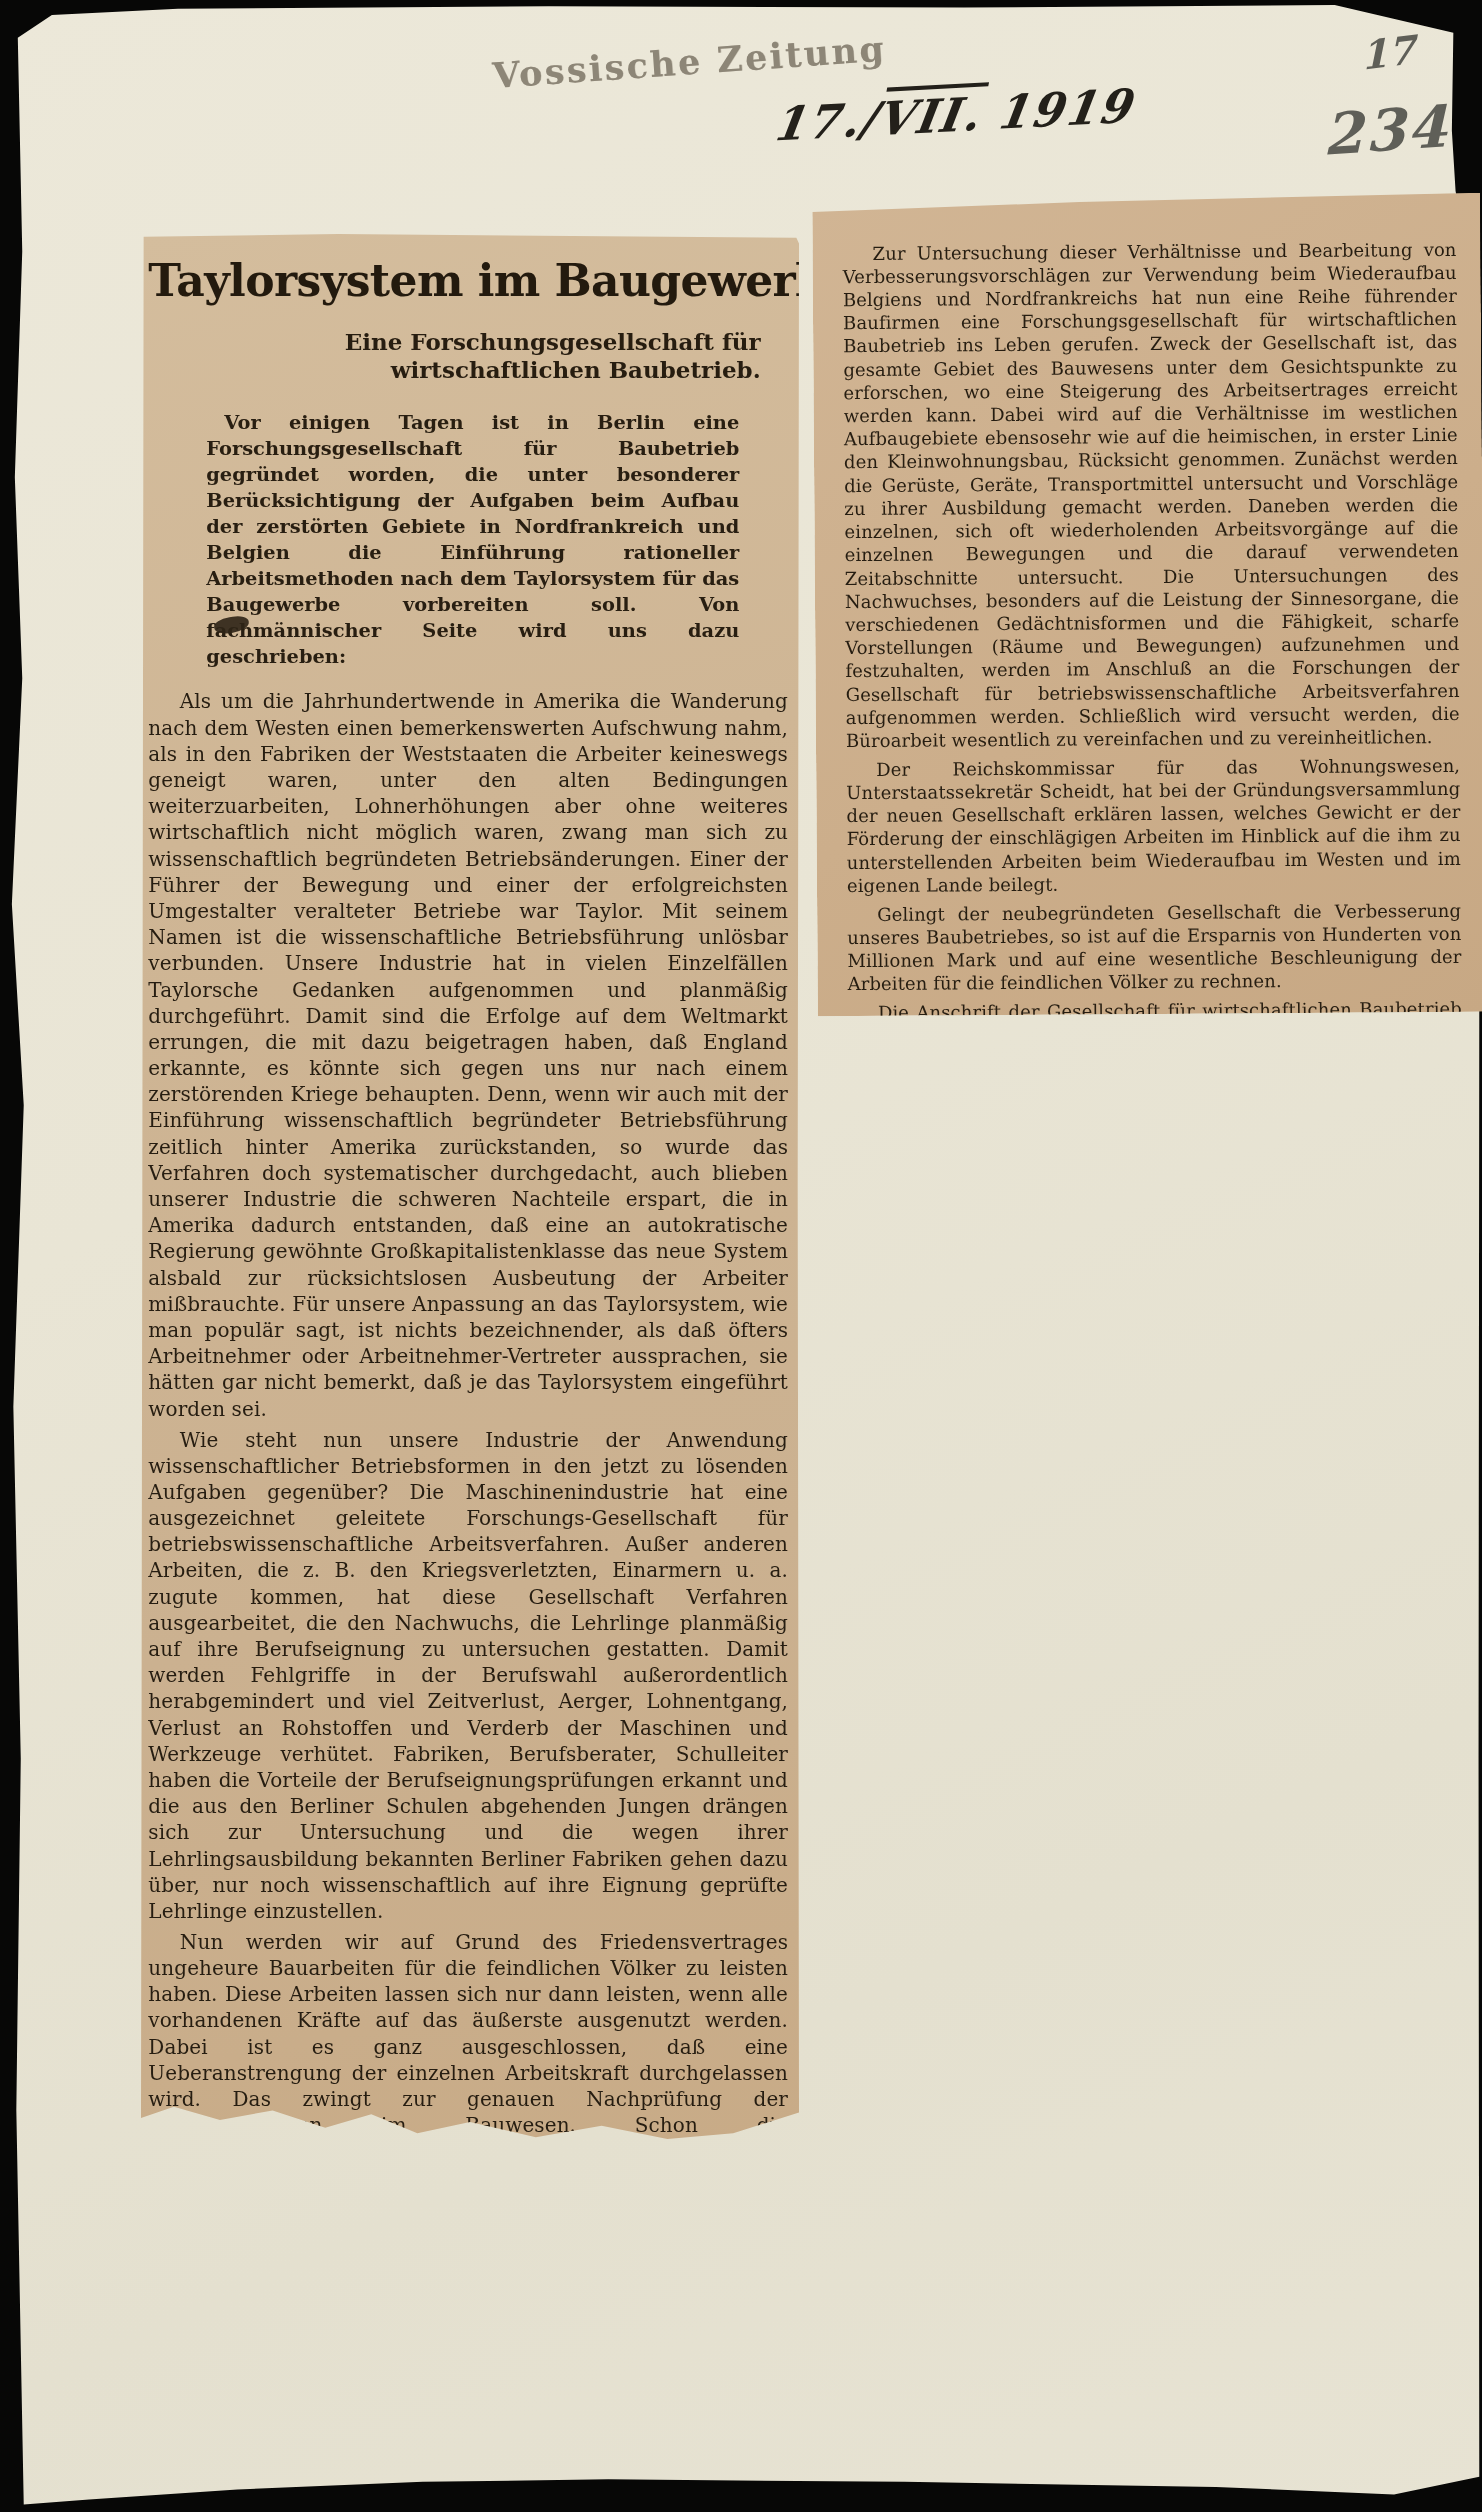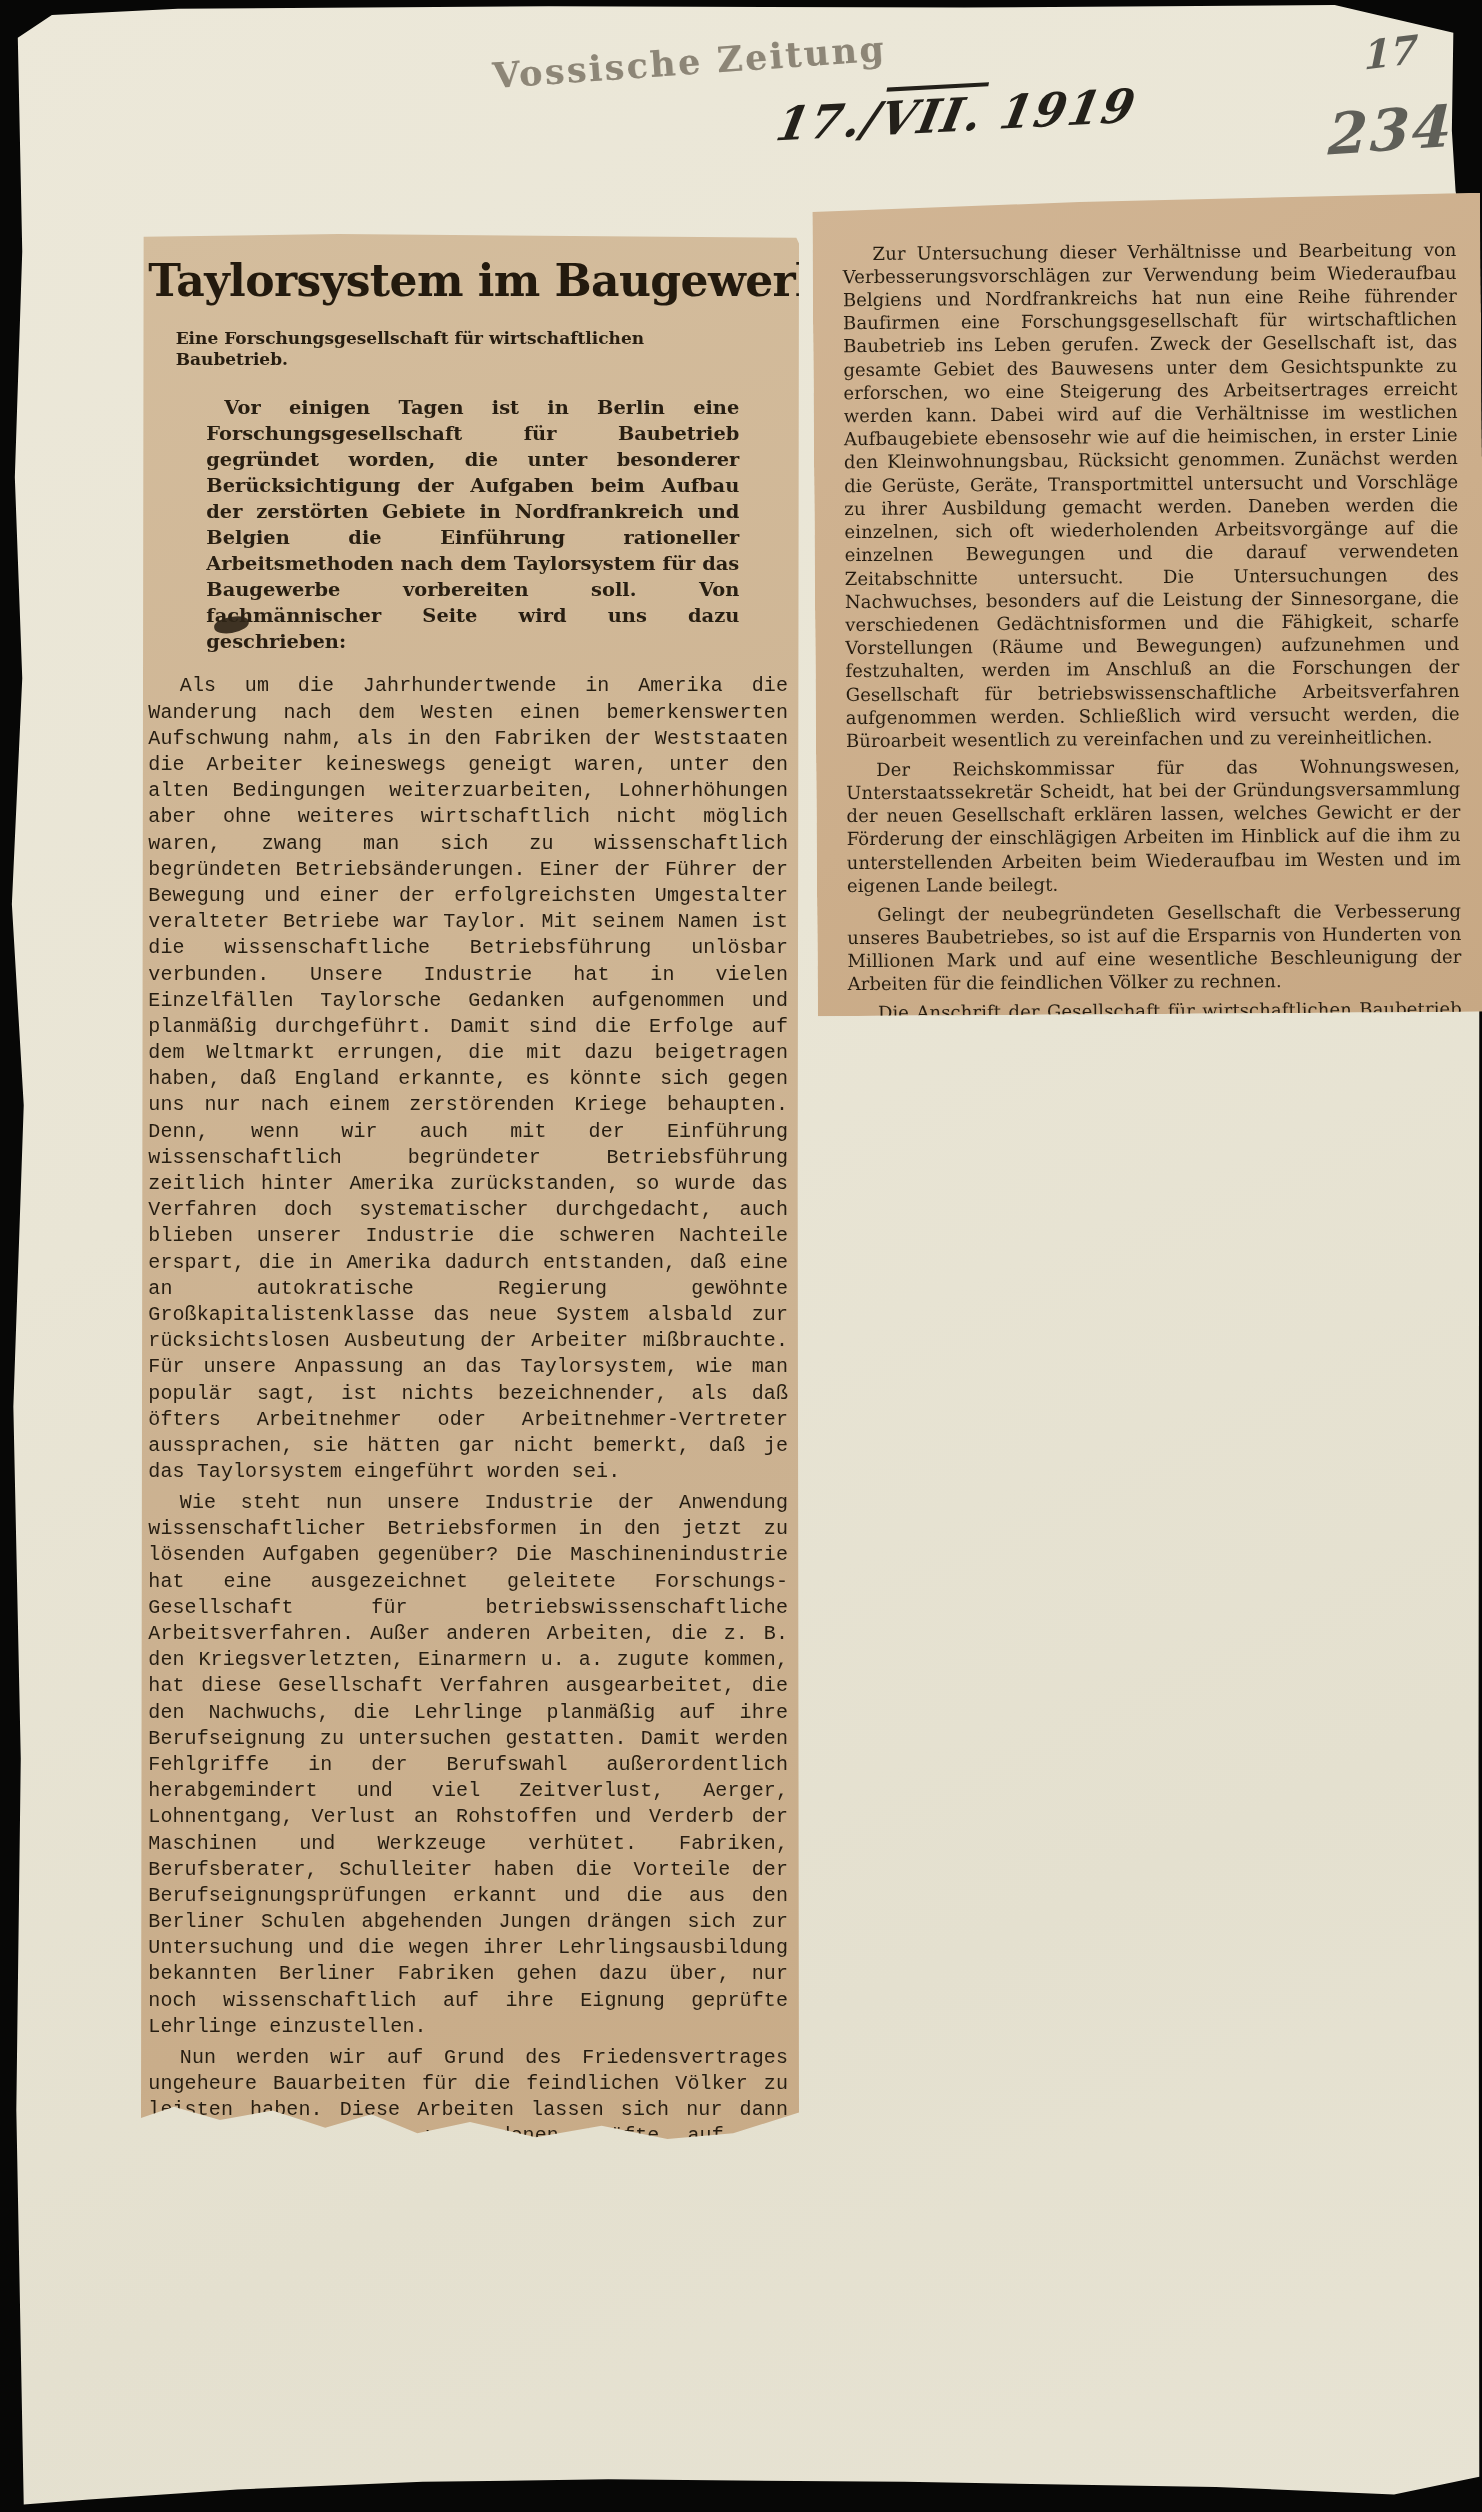--- a/index.html
+++ b/index.html
@@ -36,27 +36,27 @@
       90% 99.6%, 80% 99.9%, 70% 99.2%, 60% 99.8%, 50% 99.0%, 42% 99.6%, 35% 98.6%,
       28% 99.3%, 20% 98.4%, 12% 98.9%, 5% 98.2%, 0 98.8%);
     padding:0 11px 0 7.3px;box-sizing:border-box;}
   .clip-right{left:815px;top:195px;width:668px;height:819px;
     background:linear-gradient(150deg,#d1b594 0%,#ccae8b 55%,#c7a884 100%);
     clip-path:polygon(0 1.8%, 40% 0.8%, 100% 0, 100% 100%, 0 100%);
     padding:39px 24px 18px 30px;box-sizing:border-box;transform:rotate(-0.4deg);}
   
   .headline{margin:20.6px 0 0 0;text-align:center;font-size:44px;font-weight:bold;
     letter-spacing:-0.6px;white-space:nowrap;color:#231a0e;}
-  .subhead{margin:22px auto 0 auto;max-width:585px;text-align:left;
-    font-size:17px;font-weight:bold;line-height:1.25;color:#271d10;}
+  .subhead{margin:22px auto 0 auto;max-width:585px;text-align:right;
+    font-size:23px;font-weight:bold;line-height:1.25;color:#271d10;}
   .intro{margin:25.4px 0 0 58px;width:533px;font-size:19.4px;font-weight:bold;
     line-height:1.34;text-align:justify;text-indent:18px;color:#281e11;}
   .bodytext{margin-top:18px;}
   .bodytext p{margin:4.8px 0;font-size:20px;line-height:1.31;text-align:justify;
-    text-indent:31.5px;letter-spacing:0.1px;color:#261d11;font-family:Liberation Mono, monospace;}
+    text-indent:31.5px;letter-spacing:0.1px;color:#261d11;}
   .clip-right p{margin:5.5px 0;font-size:18px;line-height:1.29;text-align:justify;
     text-indent:30px;letter-spacing:0.1px;color:#261d11;}
   .p-sig{position:relative;}
   .blot{position:absolute;left:73px;top:383px;width:35px;height:15.8px;background:#2d2316;
     border-radius:50% 45% 55% 50%;transform:rotate(-9deg);opacity:.9;}
 </style>
 </head>
 <body>
 
 <div class="canvas">

